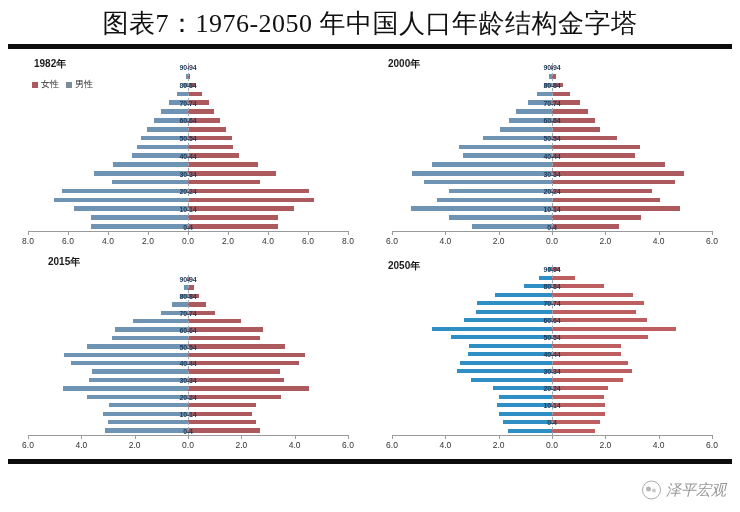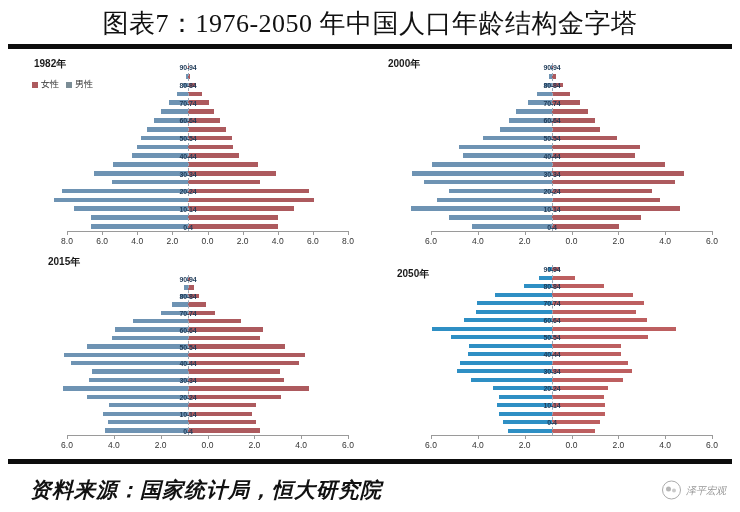--- a/index.html
+++ b/index.html
@@ -140,21 +140,20 @@
     z-index: 5;
     letter-spacing: -0.2px;
   }
 
   
   .axis {
     position: absolute;
     left: 0;
     right: 0;
     height: 18px;
-    margin-left: 39px;
   }
   .axis-line {
     position: absolute;
     left: 0;
     right: 0;
     top: 0;
     height: 1px;
     background: #9a9a9a;
   }
   .tick {
@@ -223,21 +222,21 @@
   .wm-logo::after {
     content: "";
     position: absolute;
     left: 9px; top: 7px;
     width: 4px; height: 4px;
     border-radius: 50%;
     background: #aaa;
   }
   .wm-text {
     font-family: "Liberation Serif", "DejaVu Serif", serif;
-    font-size: 10px;
+    font-size: 15px;
     font-style: italic;
     color: #555;
     white-space: nowrap;
   }
 </style>
 </head>
 <body>
 
 <div class="title-wrap">
   <div class="title-text">图表7：1976-2050 年中国人口年龄结构金字塔</div>
@@ -823,21 +822,21 @@
           <div class="tick" style="left: 66.6667%;"></div>
           <div class="tick-label" style="left: 66.6667%;">2.0</div>
           <div class="tick" style="left: 83.3333%;"></div>
           <div class="tick-label" style="left: 83.3333%;">4.0</div>
           <div class="tick" style="left: 100%;"></div>
           <div class="tick-label" style="left: 100%;">6.0</div>
         </div>
     </div>
 
     <div class="chart-cell r2" id="cell3">
-      <div class="chart-label" style="left:18px;top:14px;margin-left:9px;">2050年</div>
+      <div class="chart-label" style="left:18px;top:6px;">2050年</div>
       <div class="plot bright" id="plot3" style="top: 12px; height: 170px; left: 22px; right: 22px;">
           <div class="rows">
             <div class="prow" style="height: 8.5px;">
               <div class="half left">
                 <div class="bar male" style="width: 2.5%;"></div>
               </div>
               <div class="half right">
                 <div class="bar female" style="width: 5%;"></div>
               </div>
             </div>
@@ -1022,18 +1021,17 @@
           <div class="tick-label" style="left: 83.3333%;">4.0</div>
           <div class="tick" style="left: 100%;"></div>
           <div class="tick-label" style="left: 100%;">6.0</div>
         </div>
     </div>
   </div>
 </div>
 
 <div class="footer-rule"></div>
 <div class="footer">
-  <div class="source-text">资料来源：国家统计局，恒大研究院</div>
   <div class="watermark">
     <span class="wm-logo"></span>
     <span class="wm-text">泽平宏观</span>
   </div>
 </div>
 
 </body></html>

